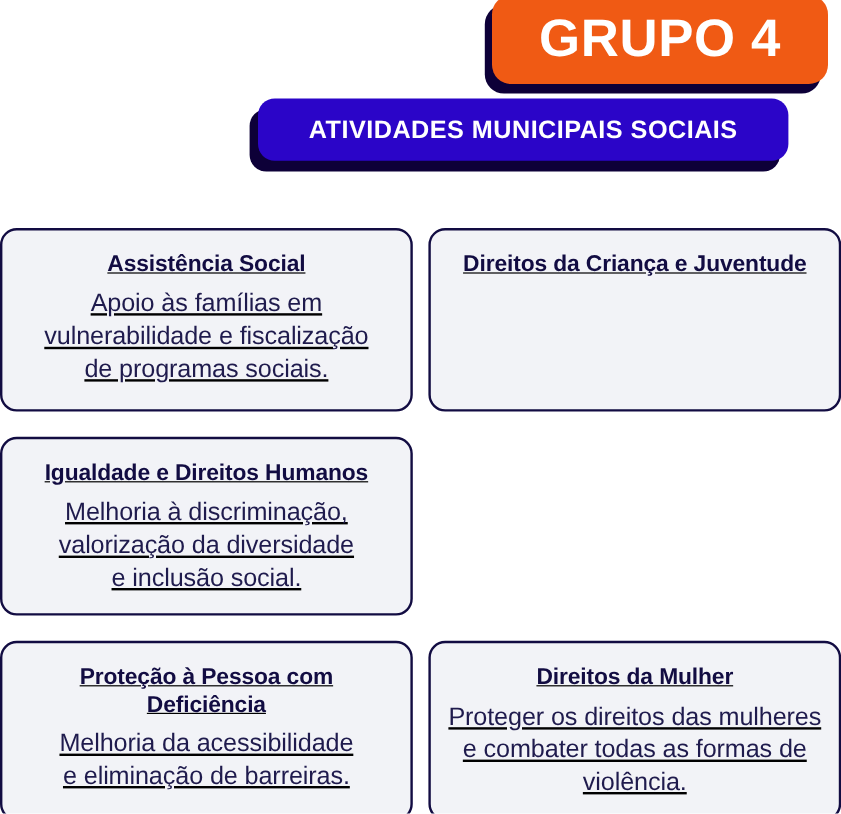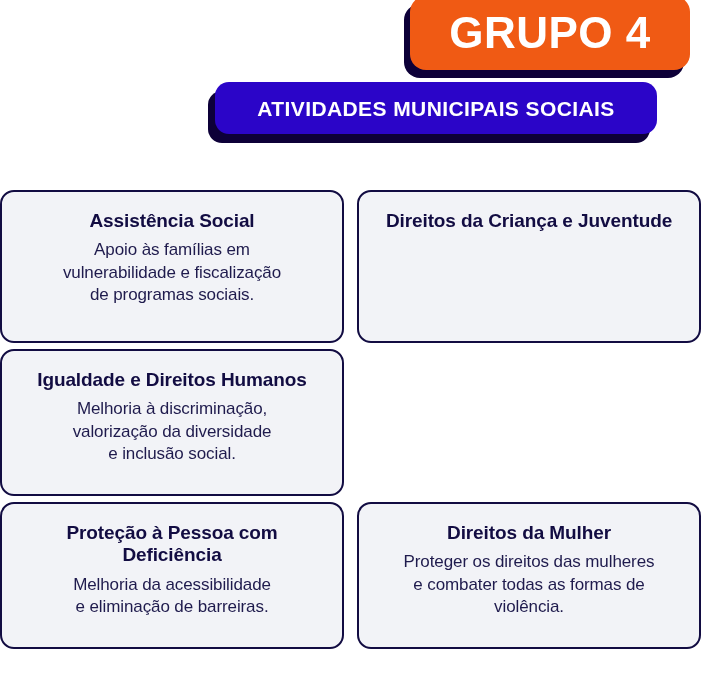--- a/index.html
+++ b/index.html
@@ -97,21 +97,22 @@
   
   .grid {
     position: absolute;
     left: 0;
     top: 190px;
     width: 701px;
   }
   .row {
     display: flex;
     gap: 13px;
-    margin-bottom: 6px;
+    margin-bottom: 21px;
+    text-decoration: underline;
   }
   .card {
     width: 344px;
     box-sizing: border-box;
     background: #f2f3f7;
     border: 2px solid #120c42;
     border-radius: 14px;
     padding: 18px 14px 16px 14px;
     text-align: center;
     min-height: 136px;
@@ -123,21 +124,21 @@
   .card-title {
     color: #120c42;
     font-size: 19px;
     font-weight: 700;
     line-height: 1.18;
     margin: 0 0 7px 0;
     letter-spacing: -0.1px;
   }
   .card-desc {
     color: #1f1b4d;
-    font-size: 17px;
+    font-size: 21px;
     font-weight: 400;
     line-height: 1.3;
     margin: 0;
     white-space: pre-line;
     letter-spacing: -0.1px;
   }
 </style>
 </head>
 <body>
 

